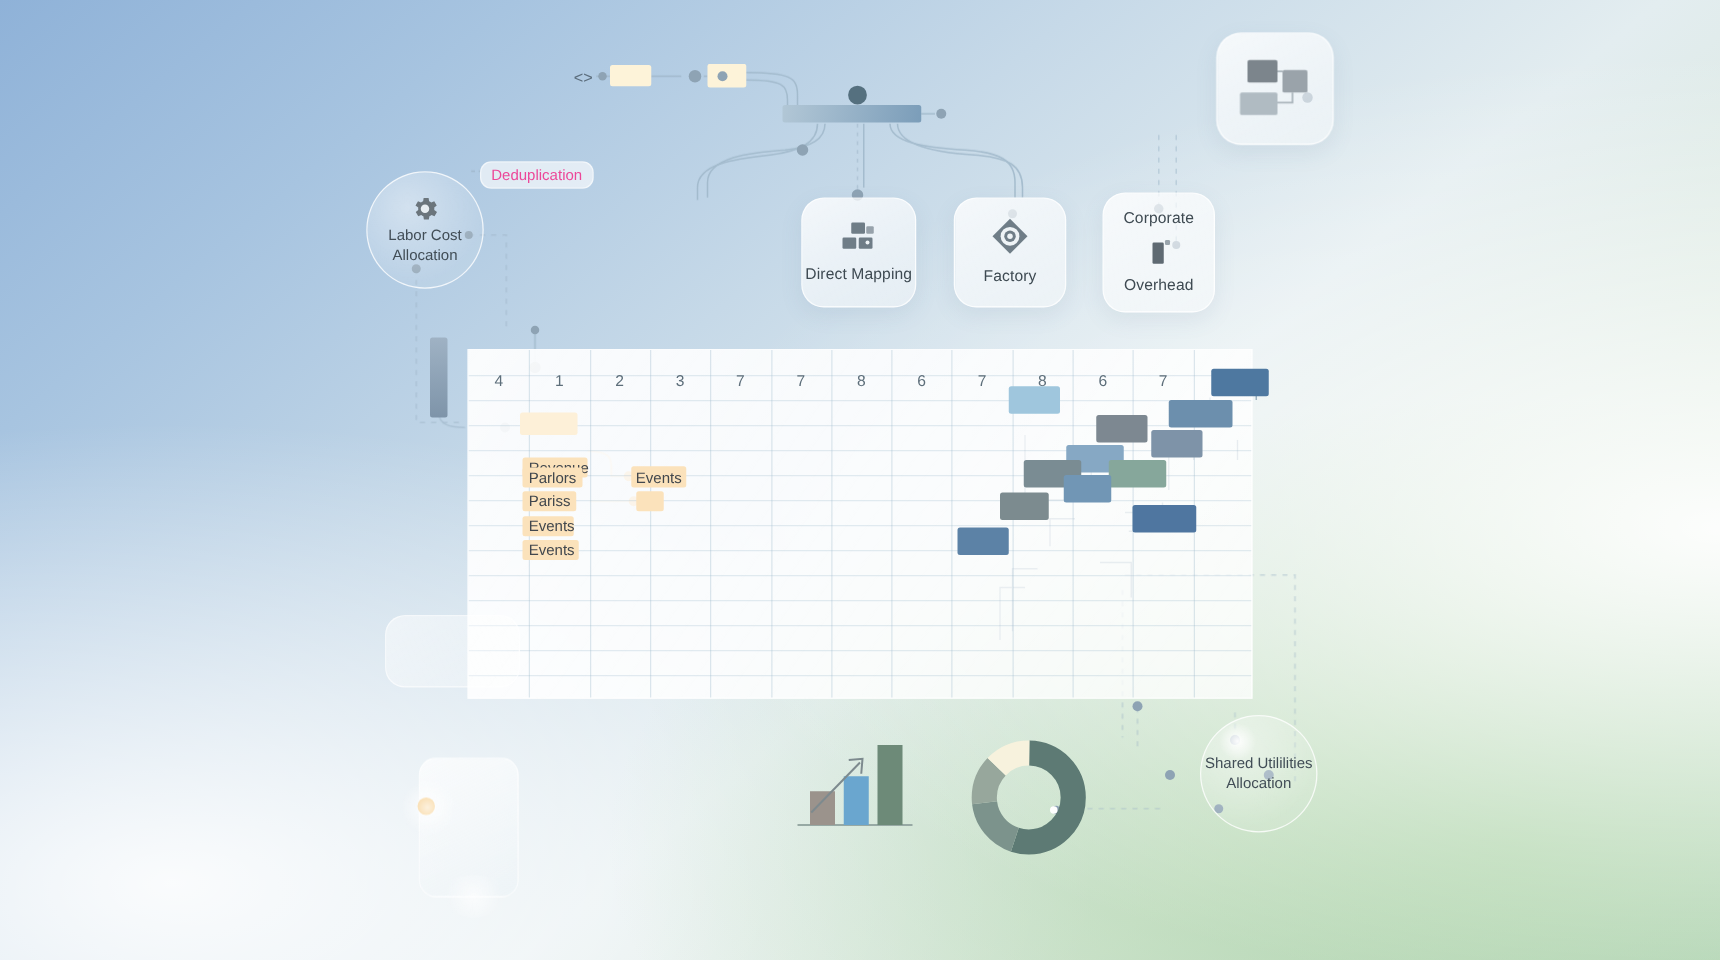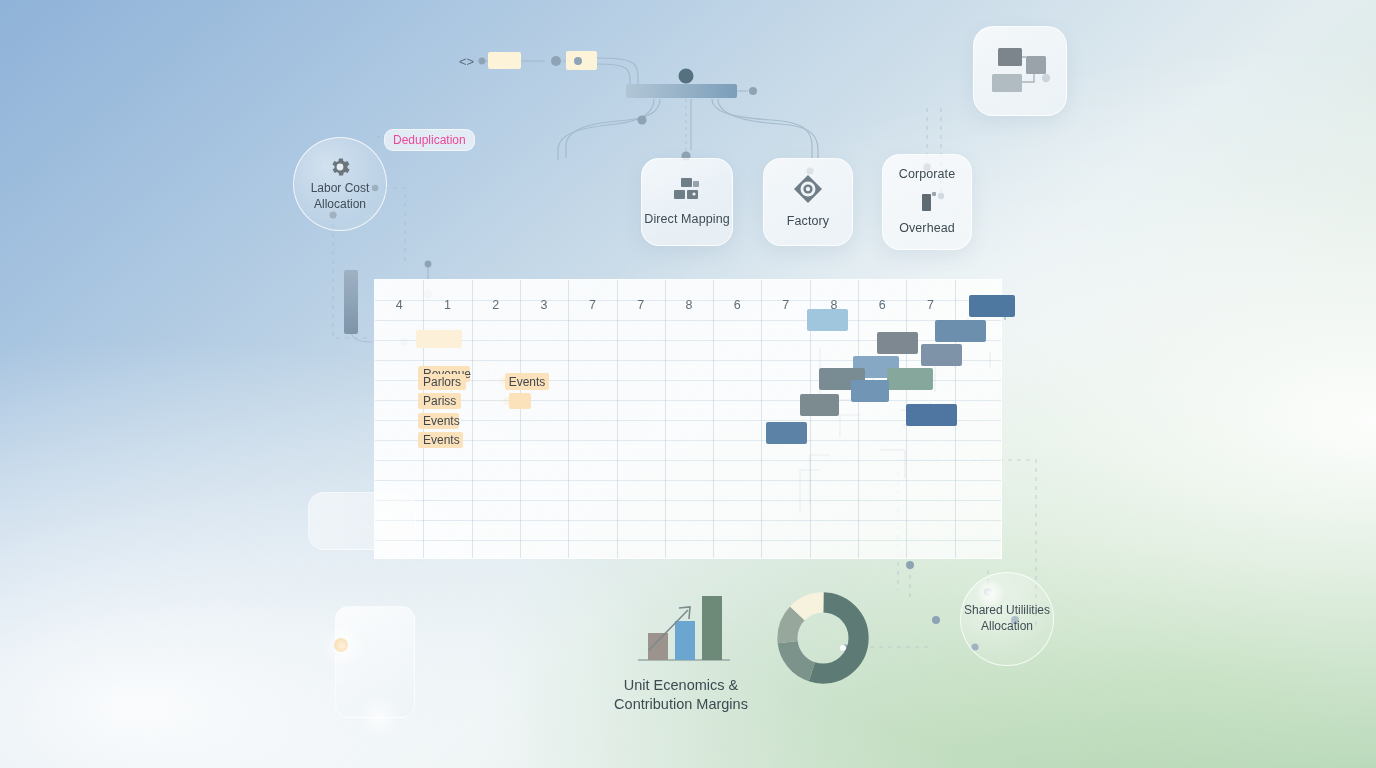--- a/index.html
+++ b/index.html
@@ -331,24 +331,20 @@
   </svg>
 
   <svg class="abs" style="left:776px; top:591px; width:94px; height:94px;" viewBox="0 0 42 42">
     <circle cx="21" cy="21" r="15.9" fill="transparent" stroke="#5d7a74" stroke-width="9" stroke-dasharray="55 45" stroke-dashoffset="25"></circle>
     <circle cx="21" cy="21" r="15.9" fill="transparent" stroke="#7c938c" stroke-width="9" stroke-dasharray="18 82" stroke-dashoffset="-30"></circle>
     <circle cx="21" cy="21" r="15.9" fill="transparent" stroke="#97a79c" stroke-width="9" stroke-dasharray="14 86" stroke-dashoffset="-48"></circle>
     <circle cx="21" cy="21" r="15.9" fill="transparent" stroke="#f7f2dd" stroke-width="9" stroke-dasharray="13 87" stroke-dashoffset="-62"></circle>
   </svg>
   <div class="dot" style="left:840px; top:645px; width:6px; height:6px; background:#ffffff;"></div>
 
-  <div class="caption" style="left:541px; top:676px;">
-    <span>Unit Ecenomics &amp;</span><br>
-    <span>Contribution Margins</span>
-  </div>
 
   <div class="ring" style="left:928px; top:572px; width:94px; height:94px;margin-left:32px;">
     <div class="rlabel">
       <span>Shared Utililities</span><br><span>Allocation</span>
     </div>
   </div>
   <div class="glow" style="left:975px; top:578px; width:30px; height:30px;"></div>
 
 </div>
 

